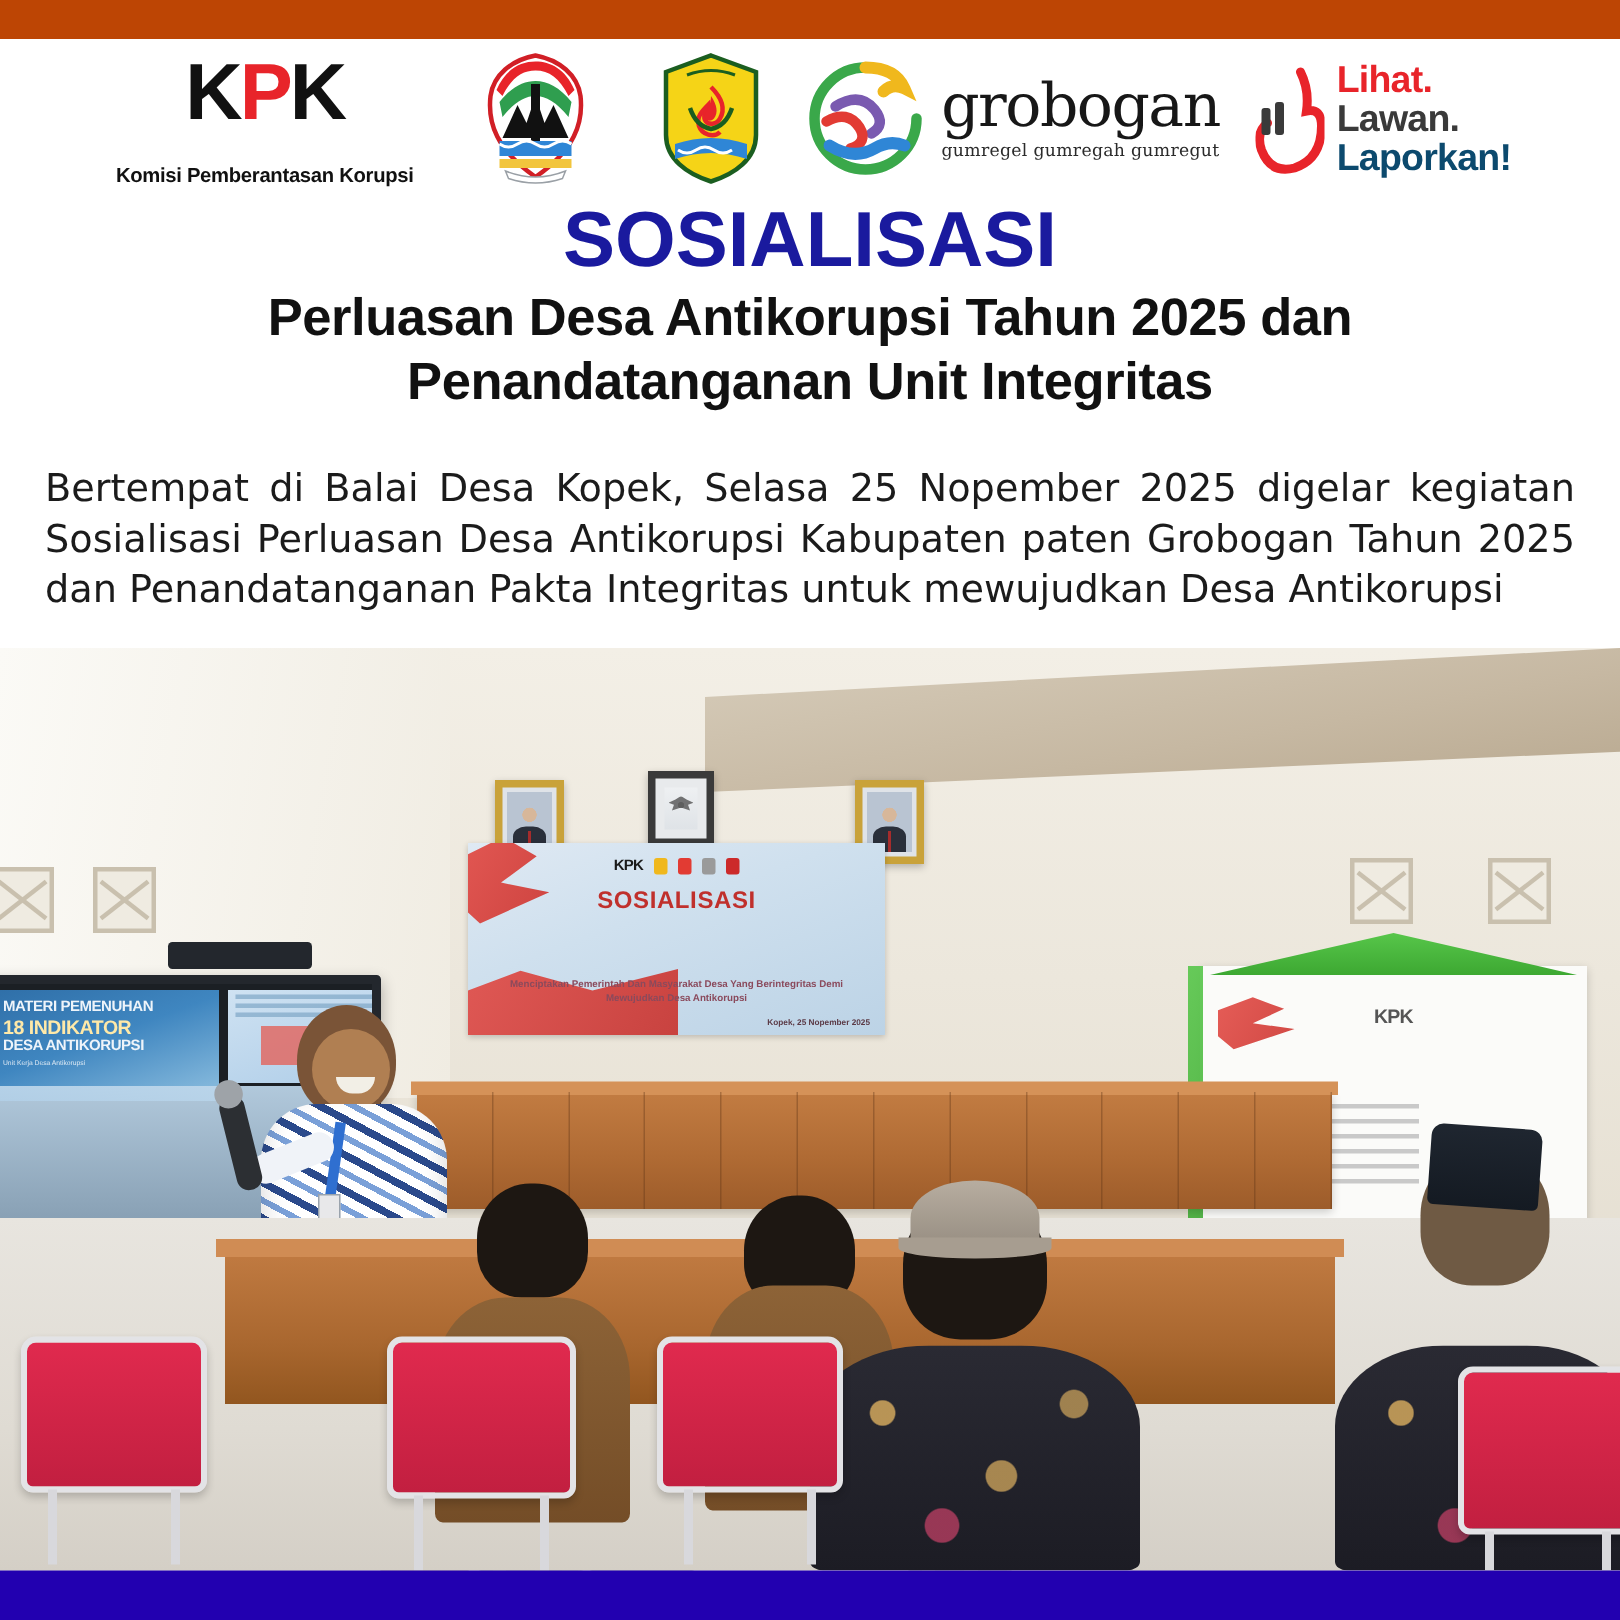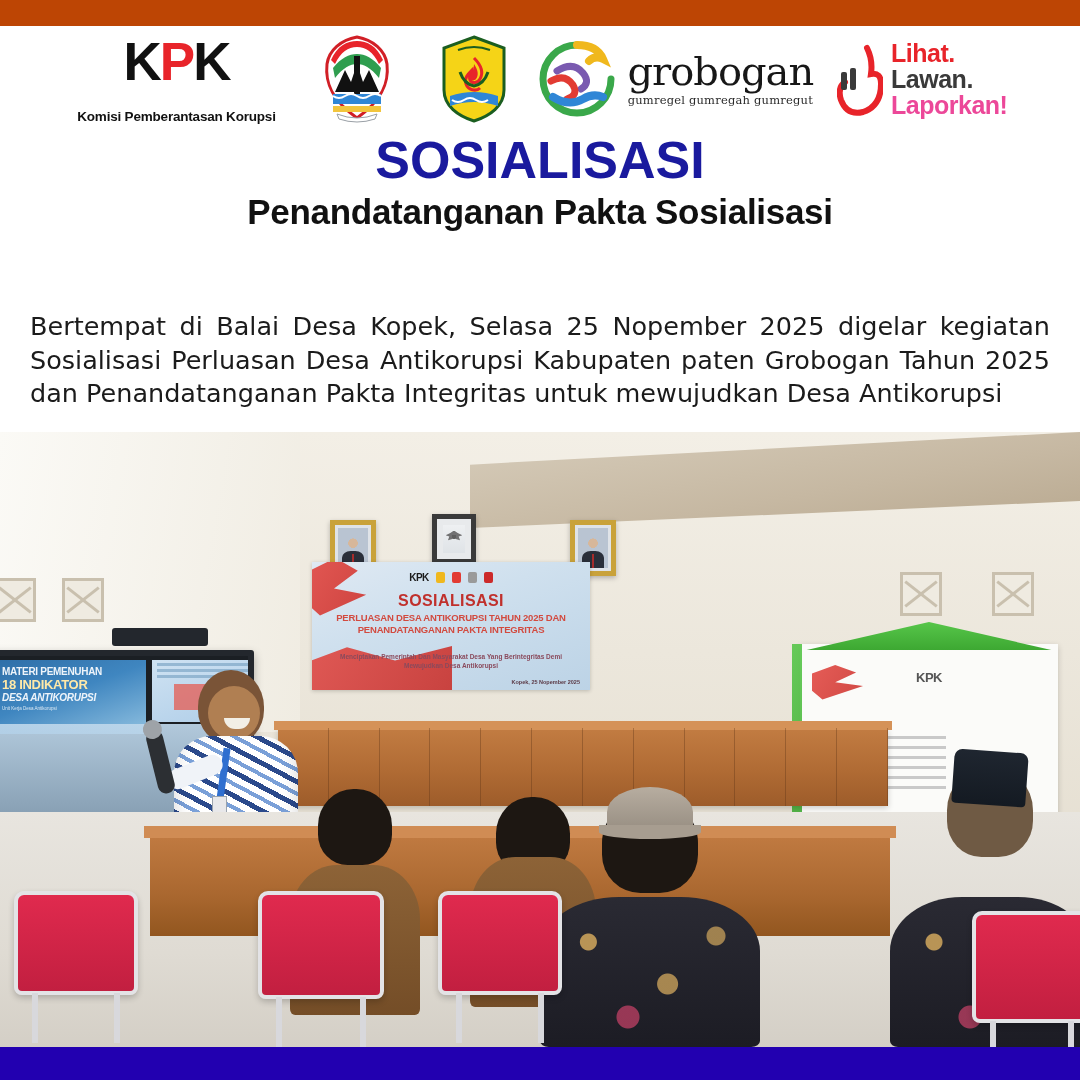--- a/index.html
+++ b/index.html
@@ -66,21 +66,21 @@
     font-family: "DejaVu Serif", serif; margin-top: 4px; text-align: center;
   }
 
   
   .lll-lock { display: flex; align-items: center; gap: 8px; }
   .lll-mark { width: 46px; height: 74px; flex: none; }
   .lll-txt { line-height: 1.05; }
   .lll-txt div { font-size: 25px; font-weight: 600; letter-spacing: -0.5px; }
   .lll-1 { color: #e8242a; }
   .lll-2 { color: #3a3a3a; }
-  .lll-3 { color: #ec4899; }
+  .lll-3 { color: #0c4a6e; }
 
   
   .headings { position: absolute; top: 132px; left: 0; width: 1080px; text-align: center; }
   .h-sosialisasi {
     font-size: 52px; font-weight: 800; color: #1a1a9e;
     letter-spacing: 0px; line-height: 1.08;
   }
   .h-sub {
     font-size: 35px; font-weight: 700; color: #111111;
     line-height: 1.12; margin-top: 4px; letter-spacing: -0.3px;
@@ -212,21 +212,21 @@
     box-shadow: 0 4px 10px rgba(0,0,0,.3);
     overflow:hidden;
   }
   .tv-slide {
     position:absolute; left:4px; top:4px; width:150px; height:74px;
     background: linear-gradient(160deg,#2f6fa8 0%, #3f86c0 45%, #8fc0e0 100%);
     padding:6px 6px 0 6px;
   }
   .tv-slide .t1 { font-size:10px; font-weight:800; color:#eef4fa; letter-spacing:-.3px; line-height:1.15;}
   .tv-slide .t2 { font-size:13px; font-weight:800; color:#ffe9a8; letter-spacing:-.3px; line-height:1.1;}
-  .tv-slide .t3 { font-size:10px; font-weight:800; color:#eef4fa; letter-spacing:-.3px; line-height:1.15;font-style:italic;}
+  .tv-slide .t3 { font-size:10px; font-weight:800; color:#eef4fa; letter-spacing:-.3px; line-height:1.15;}
   .tv-slide .t4 { font-size:4.5px; color:#dbe8f3; margin-top:3px;}
   .tv-slide2 {
     position:absolute; left:160px; top:4px; width:104px; height:62px;
     background: linear-gradient(160deg,#cfe2f2,#aecde8);
   }
   .tv-slide2 .row { height:3px; margin:3px 5px; background:#7fa6c6; opacity:.7;}
   .tv-slide2 .box { position:absolute; left:22px; top:24px; width:60px; height:26px; background:#e06a64; opacity:.85;}
   .tv-glow {
     position:absolute; left:0; right:0; bottom:0; height:118px;
     background: linear-gradient(180deg, rgba(190,215,235,.92), rgba(150,180,205,.78));
@@ -460,21 +460,22 @@
           <div class="lll-1">Lihat.</div>
           <div class="lll-2">Lawan.</div>
           <div class="lll-3">Laporkan!</div>
         </div>
       </div>
     </div>
   </div>
 
   <div class="headings">
     <div class="h-sosialisasi">SOSIALISASI</div>
-    <div class="h-sub">Penandatanganan Pakta Sosialisasi</div>
+    <div class="h-sub">Perluasan Desa Antikorupsi Tahun 2025 dan</div>
+    <div class="h-sub">Penandatanganan Unit Integritas</div>
   </div>
 
   <div class="body-text">Bertempat di Balai Desa Kopek, Selasa 25 Nopember 2025 digelar kegiatan Sosialisasi Perluasan Desa Antikorupsi Kabupaten paten Grobogan Tahun 2025 dan Penandatanganan Pakta Integritas untuk mewujudkan Desa Antikorupsi</div>
 
   <div class="photo-wrap">
     <div class="photo">
       <div class="wall-back"></div>
       <div class="wall-left"></div>
       <div class="ceiling"></div>
 
@@ -503,21 +504,20 @@
         <div class="wave-top"></div>
         <div class="wave-bot"></div>
         <div class="banner-logos">
           <span class="bl-kpk">KPK</span>
           <span class="bl-dot" style="background:#f0b81d"></span>
           <span class="bl-dot" style="background:#e23b33"></span>
           <span class="bl-dot" style="background:#9a9a9a"></span>
           <span class="bl-dot" style="background:#cc2a2a"></span>
         </div>
         <div class="banner-title">SOSIALISASI</div>
-        <div class="banner-l2">PERLUASAN DESA ANTIKORUPSI TAHUN 2025 DAN PENANDATANGANAN PAKTA INTEGRITAS</div>
         <div class="banner-l4">Menciptakan Pemerintah Dan Masyarakat Desa Yang Berintegritas Demi Mewujudkan Desa Antikorupsi</div>
         <div class="banner-l5">Kopek, 25 Nopember 2025</div>
       </div>
 
       <div class="tv-cam"></div>
       <div class="tv">
         <div class="tv-slide">
           <div class="t1">MATERI PEMENUHAN</div>
           <div class="t2">18 INDIKATOR</div>
           <div class="t3">DESA ANTIKORUPSI</div>

